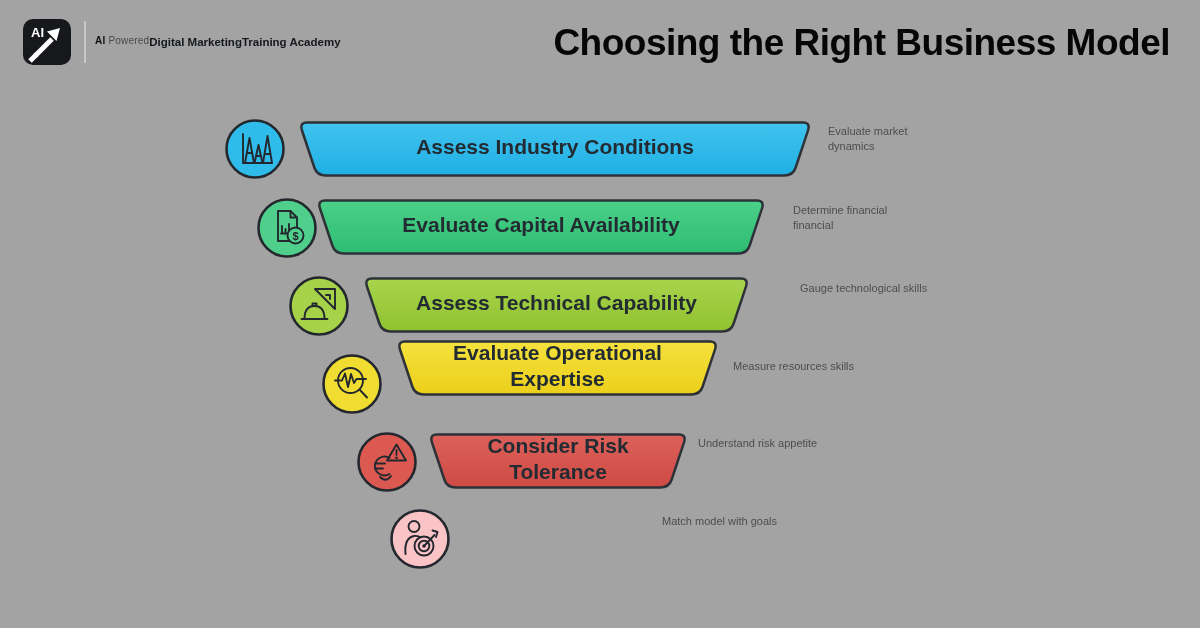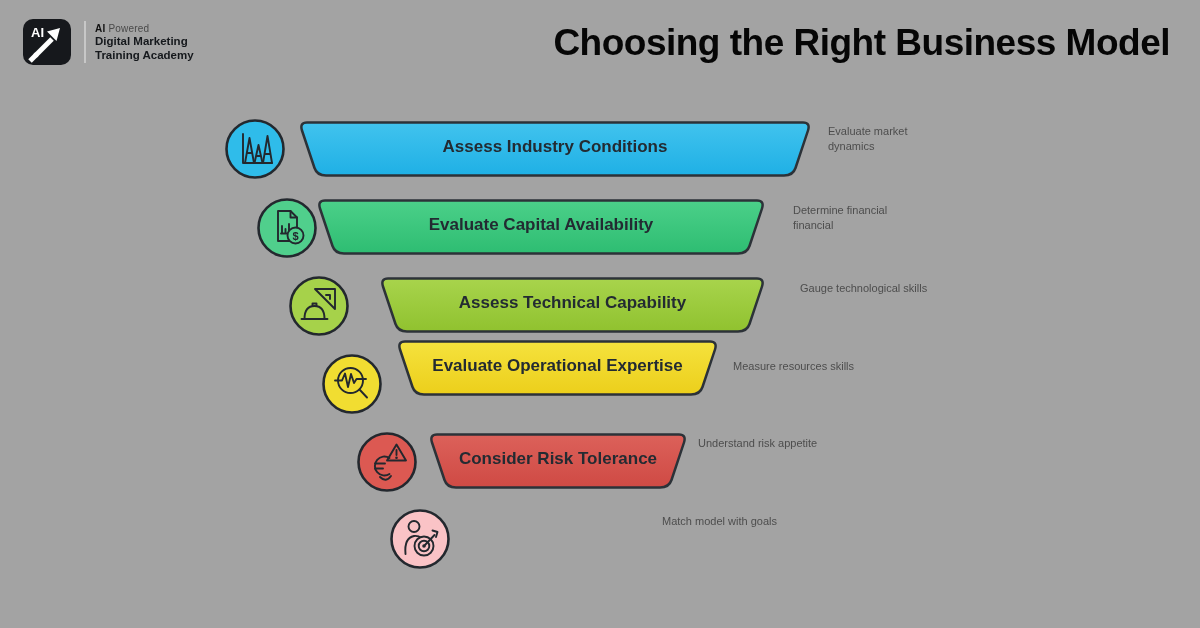--- a/index.html
+++ b/index.html
@@ -3,33 +3,33 @@
 <meta charset="utf-8">
 <style>
   html,body{margin:0;padding:0;}
   body{font-family:"Liberation Sans", sans-serif;background:#ffffff;}
   #page{position:relative;width:1200px;height:628px;background:#a3a3a3;overflow:hidden;}
 
   
   #brand{position:absolute;left:22px;top:18px;display:flex;align-items:center;}
   #brand-badge{width:50px;height:48px;}
   #brand-divider{width:2px;height:42px;background:#c7c7c7;margin:0 9px 0 12px;}
-  #brand-text{display:flex;flex-direction:column;justify-content:center;}
+  #brand-text{display:flex;justify-content:center;}
   .brand-l1{font-size:10px;color:#2a2a2a;letter-spacing:.2px;}
   .brand-l1 .b{font-weight:700;color:#111;}
   .brand-l1 .r{font-weight:400;color:#4a4a4a;}
   .brand-l2{font-size:11.5px;font-weight:700;color:#15181c;line-height:14px;}
   #page-title{position:absolute;left:0;top:22px;width:1170px;text-align:right;
     font-size:37px;font-weight:800;color:#060606;letter-spacing:-.5px;}
 
   
   .bar{position:absolute;}
   .bar svg{display:block;}
   .bar-label{position:absolute;left:0;top:0;right:0;bottom:4px;display:flex;align-items:center;
-    justify-content:center;text-align:center;font-size:17px;font-weight:700;color:#232b32;
+    justify-content:center;text-align:center;font-size:21px;font-weight:700;color:#232b32;
     padding:4px 24px;line-height:1.25;}
   .stage-icon{position:absolute;}
   .desc{position:absolute;font-size:11px;color:#4d4d4d;line-height:1.35;}
   .ic{stroke:#23282e;fill:none;stroke-width:1.9;stroke-linecap:round;stroke-linejoin:round;}
 </style>
 </head>
 <body>
 
 <div id="page">
 
@@ -112,21 +112,21 @@
   <div class="desc" style="left:793px;top:203px;width:130px">Determine financial financial</div>
 
   <svg class="stage-icon" style="left:288px;top:275px" width="62" height="62" viewBox="0 0 62 62">
     <circle class="bg" cx="31" cy="31" r="28.5" stroke="#23282e" stroke-width="2.6" fill="#a6d24a"></circle>
     <path class="ic" d="M27,14 H47 V34 Z"></path>
     <path class="ic" d="M42,20 H38 M42,20 V24"></path>
     <path class="ic" d="M16.5,44 Q16.5,31 26.5,31 Q36.5,31 36.5,44 Z"></path>
     <path class="ic" d="M24.5,31 V28.5 H28.5 V31"></path>
     <path class="ic" d="M13.5,44 H39.5"></path>
   </svg>
-  <div class="bar" style="left:379px;top:277px">
+  <div class="bar" style="left:363px;top:277px">
     <svg viewBox="0 0 387 56" width="387" height="56">
         <path stroke="#2c3238" stroke-width="2.5" fill="url(#g2)" d="M 9 1.5 H 378 Q 385.5 1.5 383 9.5 L 370.5 47 Q 368 54.5 359 54.5 H 28 Q 19 54.5 16.5 47 L 4 9.5 Q 1.5 1.5 9 1.5 Z"></path>
       </svg>
     <div class="bar-label">Assess Technical Capability</div>
   </div>
   <div class="desc" style="left:800px;top:281px;width:135px">Gauge technological skills</div>
 
   <svg class="stage-icon" style="left:321px;top:353px" width="62" height="62" viewBox="0 0 62 62">
     <circle class="bg" cx="31" cy="31" r="28.5" stroke="#23282e" stroke-width="2.6" fill="#f1dd31"></circle>
     <circle class="ic" cx="29.5" cy="27.5" r="12.5"></circle>

